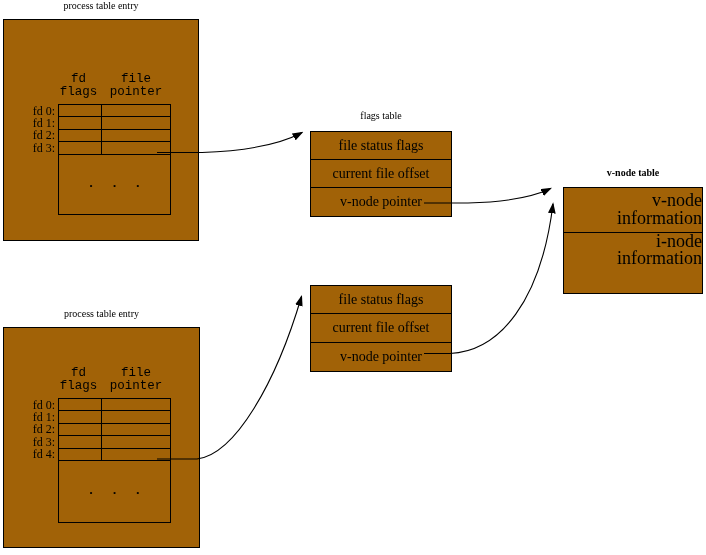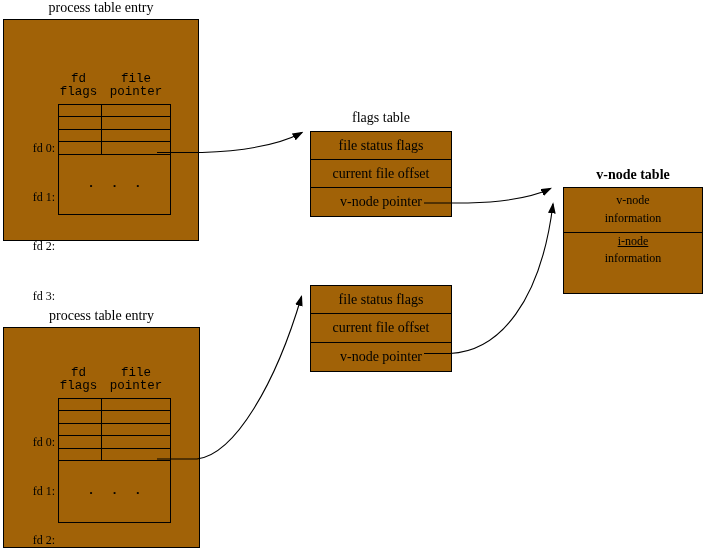--- a/index.html
+++ b/index.html
@@ -8,35 +8,35 @@
     position: relative;
     width: 706px;
     height: 555px;
     background: #ffffff;
     font-family: "Liberation Serif", "DejaVu Serif", serif;
     color: #000000;
     overflow: hidden;
   }
   .abs { position: absolute; }
   .box { border: 1px solid #000000; background: #a16207; }
-  .title { font-size: 14px; text-align: center; white-space: nowrap; }
+  .title { font-size: 10px; text-align: center; white-space: nowrap; }
   
   .fd-table { border: 1px solid #000000; }
   .fd-row { height: 12.4px; border-bottom: 1px solid #000000; }
   .fd-big-cell { position: relative; width: 100%; }
   .col-divider { position: absolute; width: 1px; background: #000000; top: 0; }
-  .fd-label { font-size: 12px; text-align: right; height: 12.4px; line-height: 12.4px; white-space: nowrap; margin-top: 37px; }
+  .fd-label { font-size: 12px; text-align: right; height: 12.4px; line-height: 12.4px; white-space: nowrap; }
   .col-header { font-size: 12.5px; line-height: 13px; text-align: center; }
   .col-header span { display: block; font-family: Liberation Mono, monospace; }
   .dots { font-size: 9px; letter-spacing: 9px; text-align: center; line-height: 14px; text-indent: 9px; }
   
   .file-table-row { height: 28px; line-height: 28px; font-size: 14px; text-align: center; border-bottom: 1px solid #000000; }
   .file-table-row:last-child { border-bottom: none; }
   
-  .vnode-row { font-size: 12px; text-align: center; }
+  .vnode-row { font-size: 18px; text-align: right; }
   .vnode-row .line { display: block; line-height: 17.5px; }
   svg.arrows { position: absolute; left: 0; top: 0; pointer-events: none; }
 </style>
 </head>
 <body>
 
 <div id="canvas">
 
   <div class="abs title" style="left:3px; top:0px; width:196px;">process table entry</div>
   <div class="abs box" style="left:3px; top:19px; width:196px; height:222px;"></div>
@@ -75,21 +75,21 @@
     <div class="file-table-row">v-node pointer</div>
   </div>
 
   <div class="abs title" style="left:563px; top:167px; width:140px;font-weight:bold;">v-node table</div>
   <div class="abs box" style="left:563px; top:187px; width:140px; height:107px;">
     <div class="vnode-row" style="height:44px; padding-top:4px;">
       <span class="line">v-node</span>
       <span class="line">information</span>
     </div>
     <div class="vnode-row" style="height:36px; border-top:1px solid #000000;">
-      <span class="line" style="line-height:17px;text-decoration:underline;">i-node</span>
+      <span class="line" style="line-height:17px;">i-node</span>
       <span class="line" style="line-height:17px;">information</span>
     </div>
   </div>
 
   <div class="abs title" style="left:3px; top:308px; width:197px;">process table entry</div>
   <div class="abs box" style="left:3px; top:327px; width:197px; height:221px;"></div>
 
   <div class="abs col-header" style="left:56px; top:367px; width:45px;">
     <span>fd</span>
     <span>flags</span>

